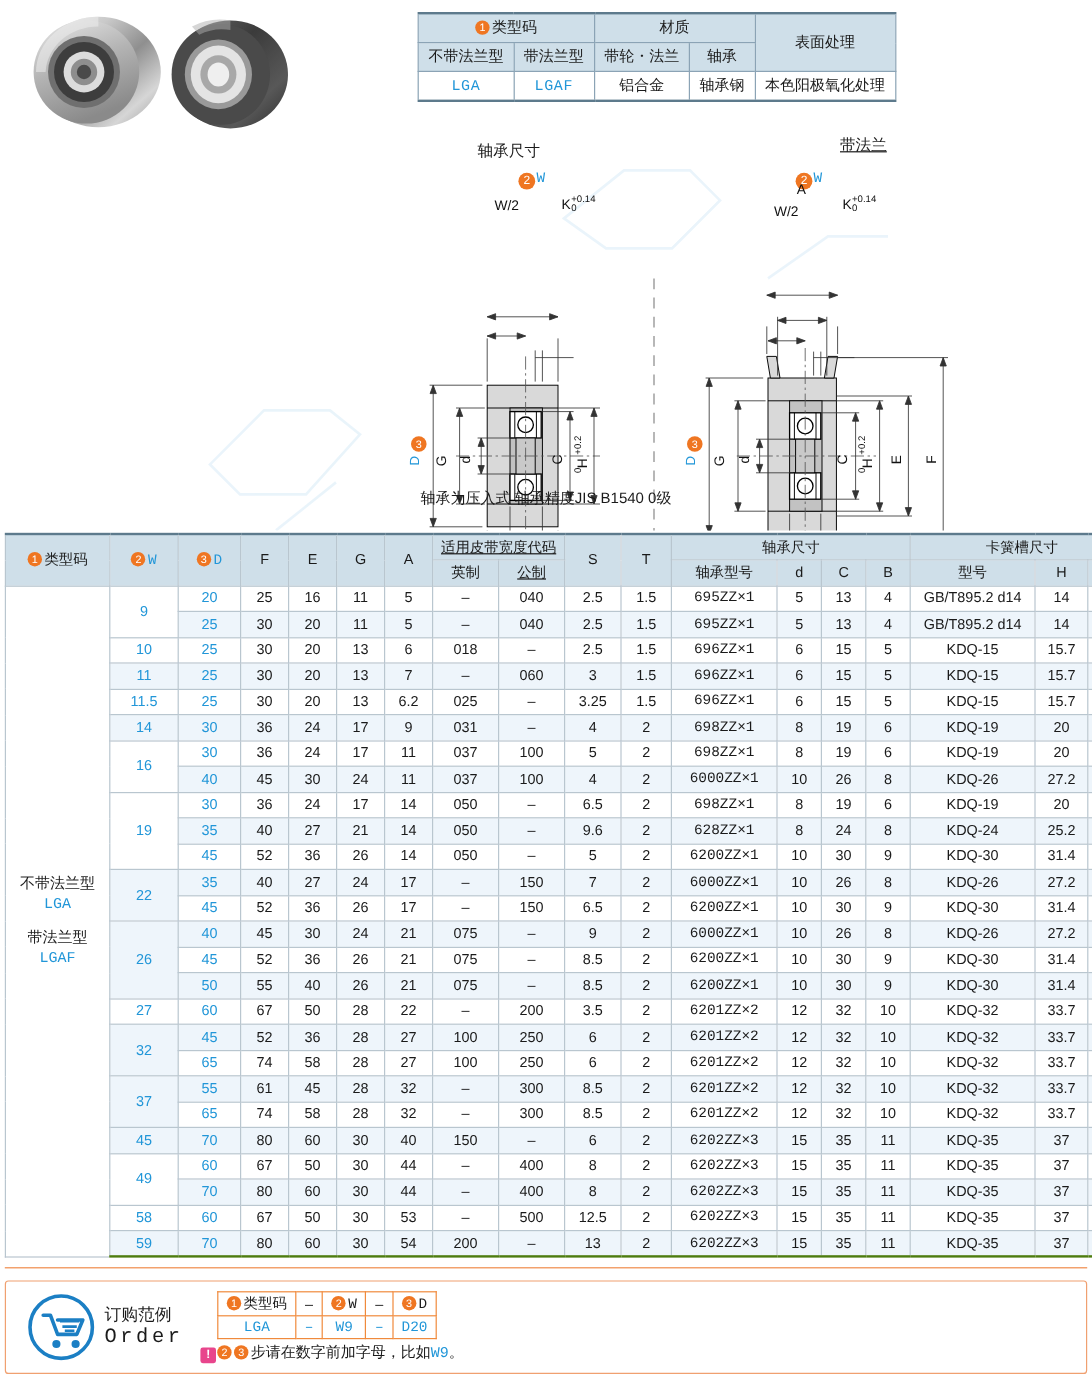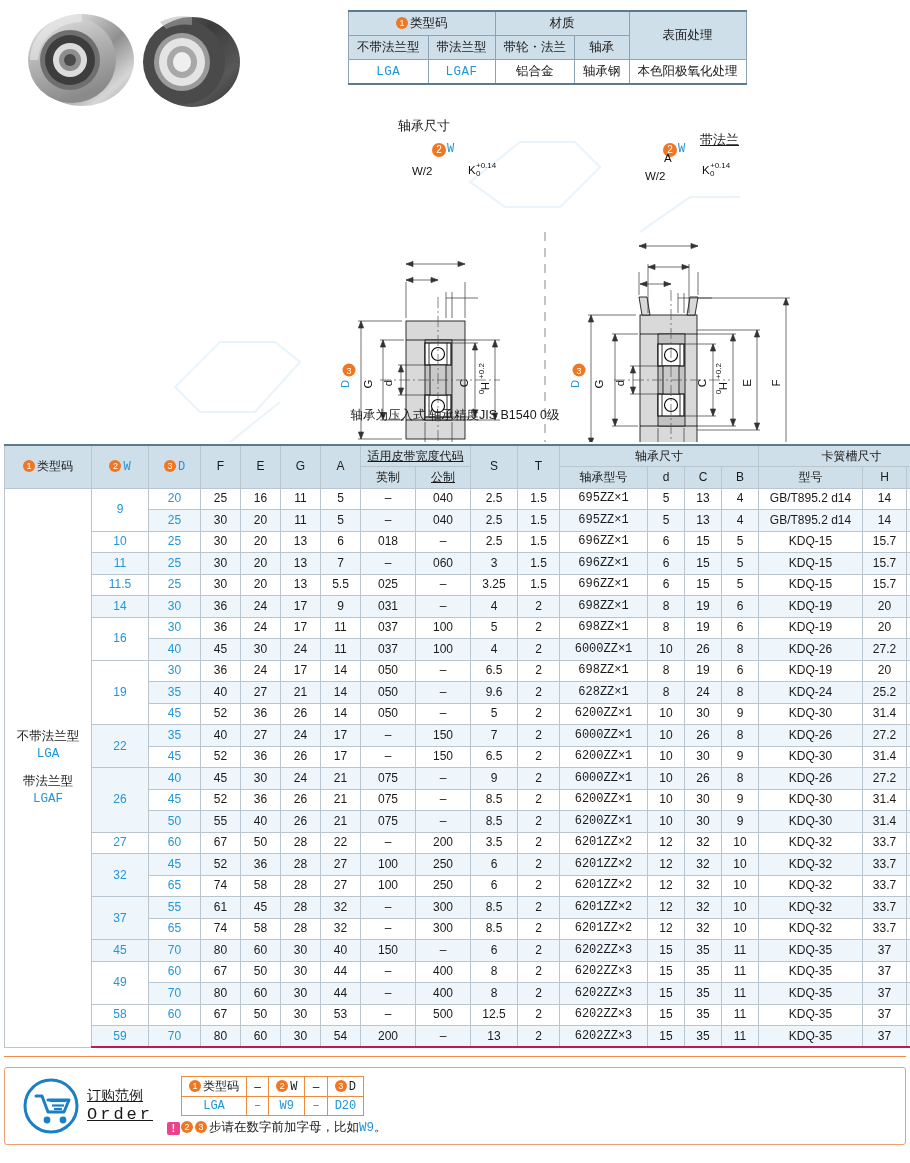--- a/index.html
+++ b/index.html
@@ -62,21 +62,21 @@
   table.spec th, table.spec td {
     border:1px solid #b9c6cf;
     text-align:center; padding:0 2px;
     height:21.5px; line-height:1.05;
     white-space:nowrap; overflow:hidden;
   }
   table.spec thead th { background:#cfdfe9; font-weight:normal; }
   table.spec thead tr:first-child th { border-top:2px solid #5d7a8c; }
   table.spec tbody td { background:#ffffff; }
   table.spec tbody tr.alt td { background:#eef5fb; }
-  table.spec tbody tr:last-child td { border-bottom:2px solid #be185d; }
+  table.spec tbody tr:last-child td { border-bottom:2px solid #4d7c0f; }
   td.blue, th.blue { color:#2196d8; }
   td.typecol { border-right:2px solid #5d7a8c; }
   th.typecol { border-right:2px solid #5d7a8c; }
   td.dcol { border-right:2px solid #5d7a8c; }
   th.dcol { border-right:2px solid #5d7a8c; }
   td.bearcol { border-left:2px solid #5d7a8c;font-family:Liberation Mono, monospace; }
   th.bearcol { border-left:2px solid #5d7a8c; }
   td.clipcol { border-left:2px solid #5d7a8c; }
   th.clipcol { border-left:2px solid #5d7a8c; }
   td.beltcol { border-left:2px solid #5d7a8c; }
@@ -89,21 +89,21 @@
   .type-cell .b { color:#2196d8; font-family:"Liberation Mono", monospace; }
 
   
   .divider { height:0; border-top:1px solid #ef8a4a; margin:8px 4px 0 4px; }
   .order-box {
     margin:10px 4px 0 4px; border:1px solid #f0a070; border-radius:3px;
     height:78px; display:flex; align-items:center; padding-left:18px;
     position:relative;
   }
   .cart { width:56px; height:56px; flex:0 0 56px; }
-  .order-label { margin-left:8px; font-size:14px; line-height:1.25;text-decoration:underline; }
+  .order-label { margin-left:8px; font-size:14px; line-height:1.25; }
   .order-label .en { font-family:"Liberation Mono", monospace; letter-spacing:3px; font-size:17px; }
   table.order { border-collapse:collapse; margin-left:14px; font-size:12px; }
   table.order td { border:1px solid #f08a3c; text-align:center; padding:1px 7px; height:19px; white-space:nowrap; }
   table.order td.v { color:#2196d8; font-family:"Liberation Mono", monospace; }
   .order-note { font-size:12.5px; margin-top:3px; white-space:nowrap; }
   .warn {
     display:inline-block; width:13px; height:13px; line-height:13px; background:#e8458c;
     color:#fff; font-size:10px; text-align:center; vertical-align:-1px; margin-right:1px;
     border-radius:2px; font-weight:bold;
   }
@@ -182,21 +182,21 @@
         <td class="outer-bot">本色阳极氧化处理</td>
       </tr>
     </tbody>
       </table>
   </div>
 </div>
 
 <div class="drawings">
 
   <div class="draw-title" style="left:398px; top:5px;">轴承尺寸</div>
-  <div class="draw-title" style="left:700px; top:19px;text-decoration:underline;">带法兰</div>
+  <div class="draw-title" style="left:700px; top:0;text-decoration:underline;">带法兰</div>
 
   <div style="position:absolute;left:432px;top:30px;font-size:11.5px;"><span class="badge-lg">2</span><span class="mono-blue" style="font-size:12px;">W</span></div>
   <div style="position:absolute;left:663px;top:30px;font-size:11.5px;"><span class="badge-lg">2</span><span class="mono-blue" style="font-size:12px;">W</span></div>
 
   <svg width="910" height="330" viewBox="0 0 910 330" style="position:absolute;left:0;top:0;">
 
     <g opacity="0.14" stroke="#6ab3e0" stroke-width="2.2" fill="none">
       <path d="M470 70 L520 30 L575 30 L600 55 L560 95 L505 95 Z"></path>
       <path d="M300 250 L255 300 L200 300 L175 275 L220 230 L275 230 Z"></path>
       <path d="M640 120 L690 85 L740 85"></path>
@@ -575,21 +575,21 @@
           <td class="clipcol">KDQ-15</td>
           <td>15.7</td>
           <td>1.1</td>
         </tr>
         <tr>
           <td class="blue" rowspan="1">11.5</td>
           <td class="blue dcol">25</td>
           <td>30</td>
           <td>20</td>
           <td>13</td>
-          <td>5.5</td>
+          <td>6.2</td>
           <td class="beltcol">025</td>
           <td class="beltend">–</td>
           <td>3.25</td>
           <td>1.5</td>
           <td class="bearcol">696ZZ×1</td>
           <td>6</td>
           <td>15</td>
           <td>5</td>
           <td class="clipcol">KDQ-15</td>
           <td>15.7</td>

